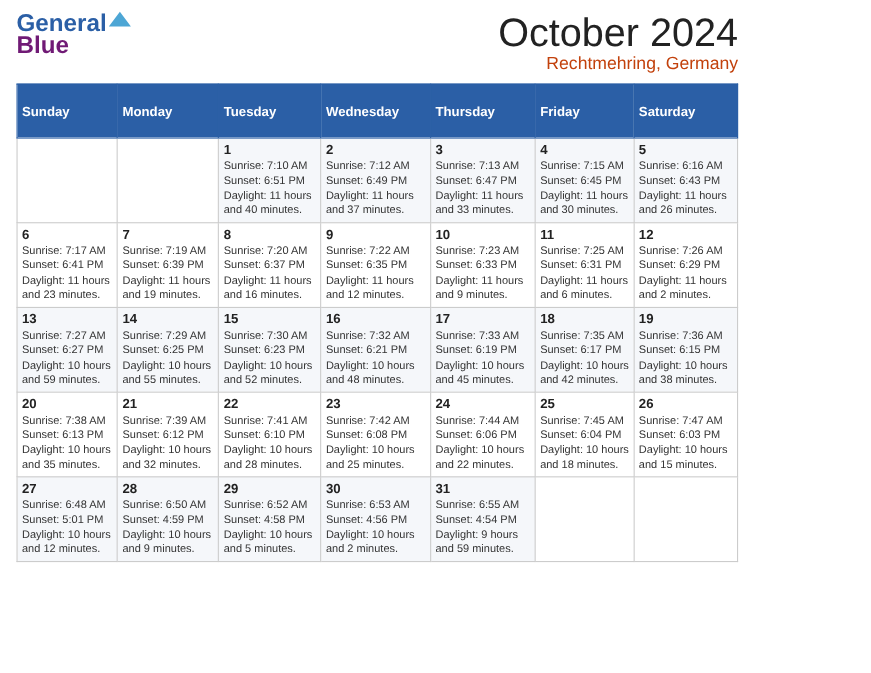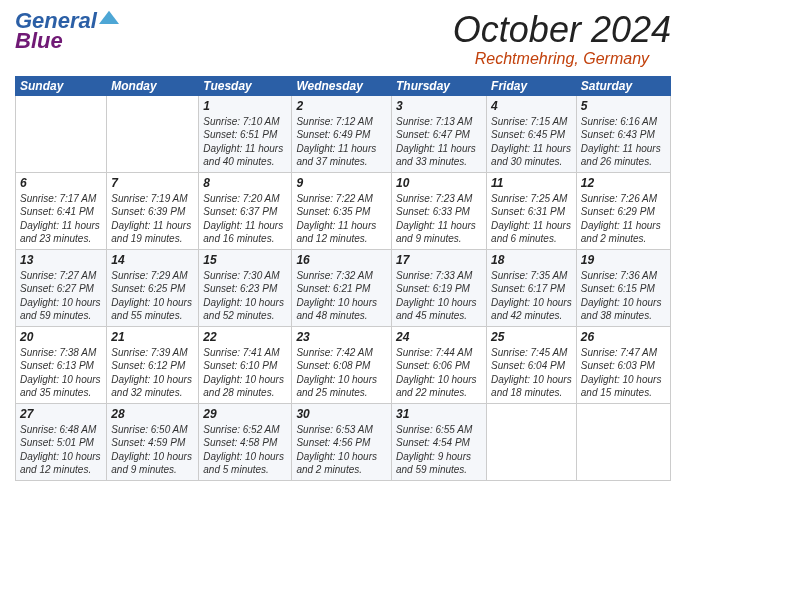--- a/index.html
+++ b/index.html
@@ -6,21 +6,20 @@
     body {
       font-family: Arial, sans-serif;
       background: #fff;
       width: 792px;
       min-height: 612px;
     }
     .page {
       width: 686px;
       min-height: 612px;
       padding: 10px 15px 10px 15px;
-      font-style: italic;
     }
     .header {
       display: flex;
       justify-content: space-between;
       align-items: flex-start;
       margin-bottom: 8px;
     }
     .logo {
       display: flex;
       align-items: center;
@@ -31,42 +30,42 @@
       color: #2b5fa6;
       line-height: 1;
     }
     .logo-icon {
       width: 20px;
       height: 20px;
       margin-left: 2px;
       margin-top: -4px;
     }
     .title-area {
-      text-align: center;
+      text-align: right;
     }
     .cal-title {
       font-size: 36px;
       font-weight: 300;
       color: #222;
       line-height: 1.1;
     }
     .cal-subtitle {
       font-size: 16px;
       color: #c2410c;
     }
     table {
       width: 100%;
       border-collapse: collapse;
     }
     thead tr th {
       background-color: #2b5fa6;
       color: #fff;
       font-size: 12px;
       font-weight: bold;
-      padding: 2px 4px;
+      padding: 17px 4px;
       text-align: left;
       border: 1px solid #2b5fa6;
       margin-left: 46px;
     }
     tbody tr td {
       border: 1px solid #ccc;
       vertical-align: top;
       padding: 3px 4px;
       width: 113px;
       min-height: 80px;

